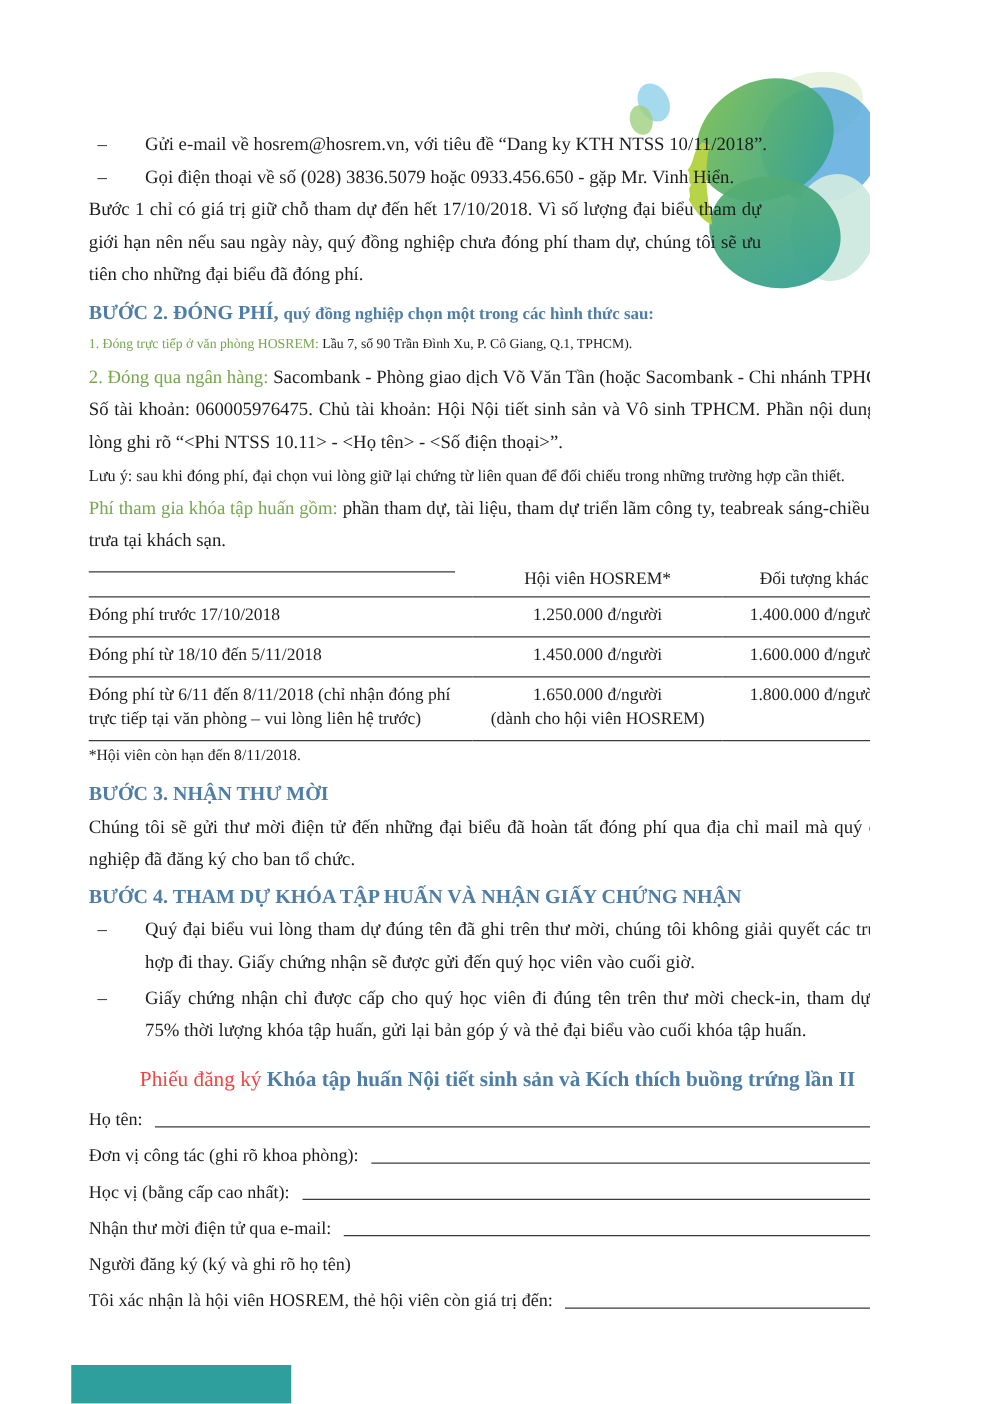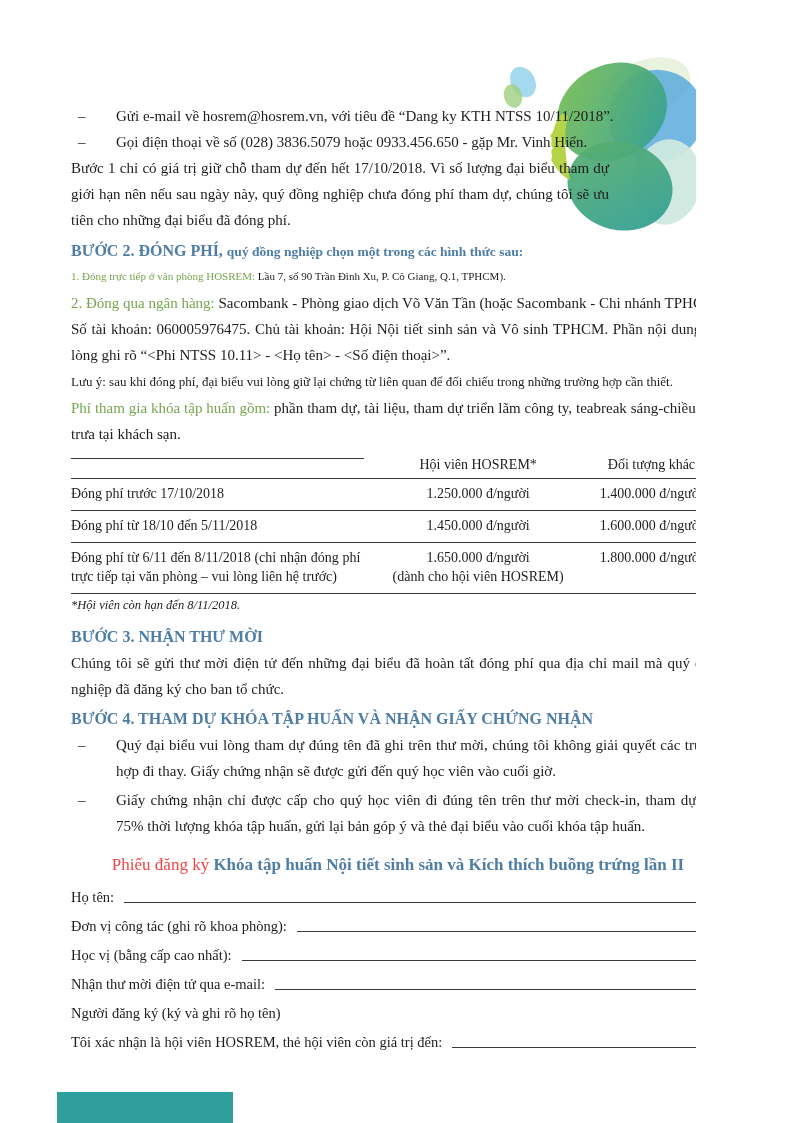--- a/index.html
+++ b/index.html
@@ -26,21 +26,21 @@
   .feepara .green { font-weight:normal; }
 
   table.fees { width:100%; border-collapse:collapse; margin-top:7px; font-size:14px; }
   table.fees th { font-weight:normal; text-align:center; padding:3px 0 5px; border-bottom:1px solid #3a3a3a; }
   table.fees th.c-label { position:relative; }
   table.fees th.c-label::before { content:""; position:absolute; left:0; right:14px; top:4px; border-top:1px solid #3a3a3a; }
   table.fees td { padding:5px 0 7px; border-bottom:1px solid #3a3a3a; vertical-align:top; line-height:19px; }
   table.fees td.label { text-align:justify; padding-right:18px; }
   table.fees td.center { text-align:center; }
   .c-label { width:47%; } .c-member { width:30.5%; } .c-other { width:22.5%; }
-  .footnote { font-size:12.5px; margin:4px 0 0;font-style:italic; }
+  .footnote { font-size:12.5px; margin:4px 0 0; }
 
   h2.step.s3 { margin-top:13px; }
   h2.step.s4 { margin-top:6px; }
   .bullet.wrap { white-space:normal; text-align:justify; margin-top:3px; }
 
   .form-title { margin:14px 0 0; text-align:center; font-size:17px; line-height:24px; font-weight:normal; }
   .form-title .g { color:#ef4444; }
   .form-title .b { color:#4e7da5; font-weight:bold; }
 
   .fields { margin-top:9px; }
@@ -83,21 +83,21 @@
 
   <div class="content">
 
     <div class="bullet">Gửi e-mail về hosrem@hosrem.vn, với tiêu đề “Dang ky KTH NTSS 10/11/2018”.</div>
     <div class="bullet">Gọi điện thoại về số (028) 3836.5079 hoặc 0933.456.650 - gặp Mr. Vinh Hiển.</div>
     <p class="para narrow">Bước 1 chỉ có giá trị giữ chỗ tham dự đến hết 17/10/2018. Vì số lượng đại biểu tham dự giới hạn nên nếu sau ngày này, quý đồng nghiệp chưa đóng phí tham dự, chúng tôi sẽ ưu tiên cho những đại biểu đã đóng phí.</p>
 
     <h2 class="step"><span>BƯỚC 2. ĐÓNG PHÍ, </span><span class="sub">quý đồng nghiệp chọn một trong các hình thức sau:</span></h2>
     <p class="pay1"><span class="green">1. Đóng trực tiếp ở văn phòng HOSREM:</span><span> Lầu 7, số 90 Trần Đình Xu, P. Cô Giang, Q.1, TPHCM).</span></p>
     <p class="pay2"><span class="green">2. Đóng qua ngân hàng:</span><span> Sacombank - Phòng giao dịch Võ Văn Tần (hoặc Sacombank - Chi nhánh TPHCM). Số tài khoản: 060005976475. Chủ tài khoản: Hội Nội tiết sinh sản và Vô sinh TPHCM. Phần nội dung vui lòng ghi rõ “&lt;Phi NTSS 10.11&gt; - &lt;Họ tên&gt; - &lt;Số điện thoại&gt;”.</span></p>
-    <p class="note">Lưu ý: sau khi đóng phí, đại biểu vui lòng giữ lại chứng từ liên quan để đối chiếu trong những trường hợp cần thiết.</p>
+    <p class="note">Lưu ý: sau khi đóng phí, đại chọn vui lòng giữ lại chứng từ liên quan để đối chiếu trong những trường hợp cần thiết.</p>
     <p class="feepara"><span class="green">Phí tham gia khóa tập huấn gồm:</span><span> phần tham dự, tài liệu, tham dự triển lãm công ty, teabreak sáng-chiều, tiệc trưa tại khách sạn.</span></p>
 
     <table class="fees">
       <thead>
         <tr>
           <th class="c-label"></th>
           <th class="c-member">Hội viên HOSREM*</th>
           <th class="c-other">Đối tượng khác</th>
         </tr>
       </thead>

